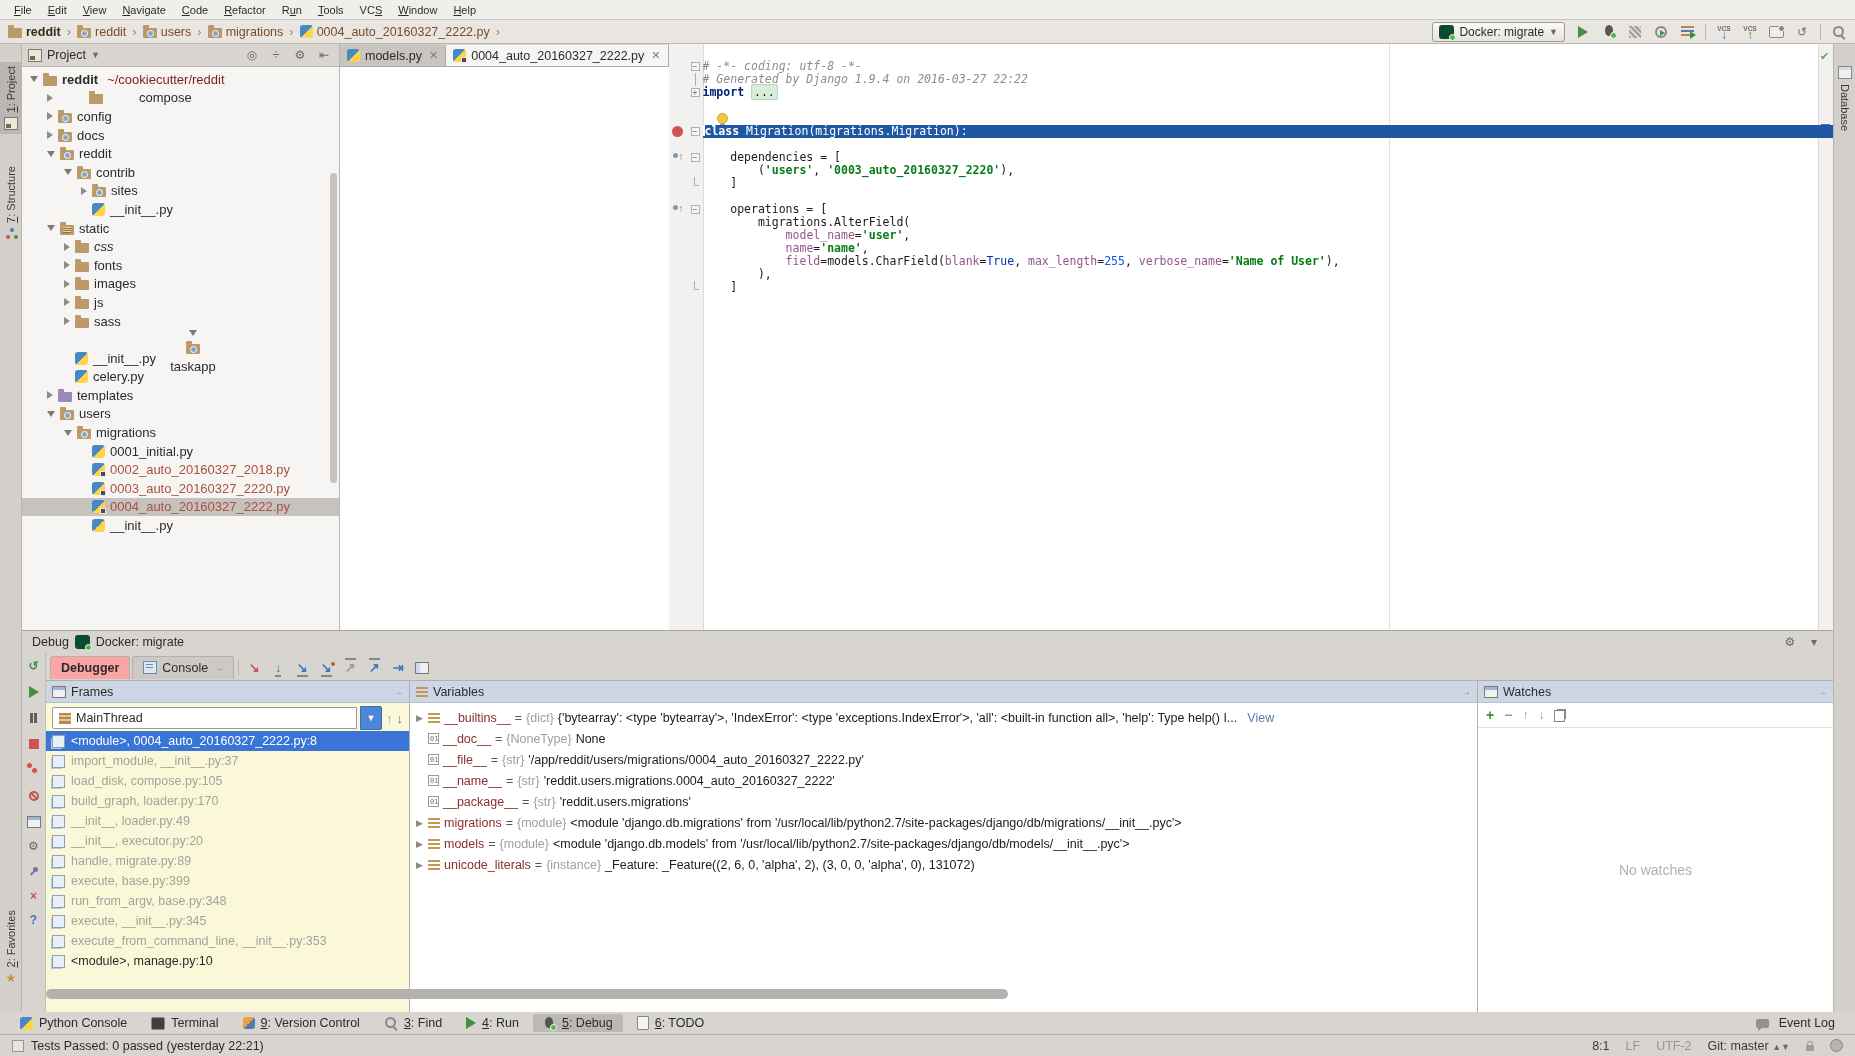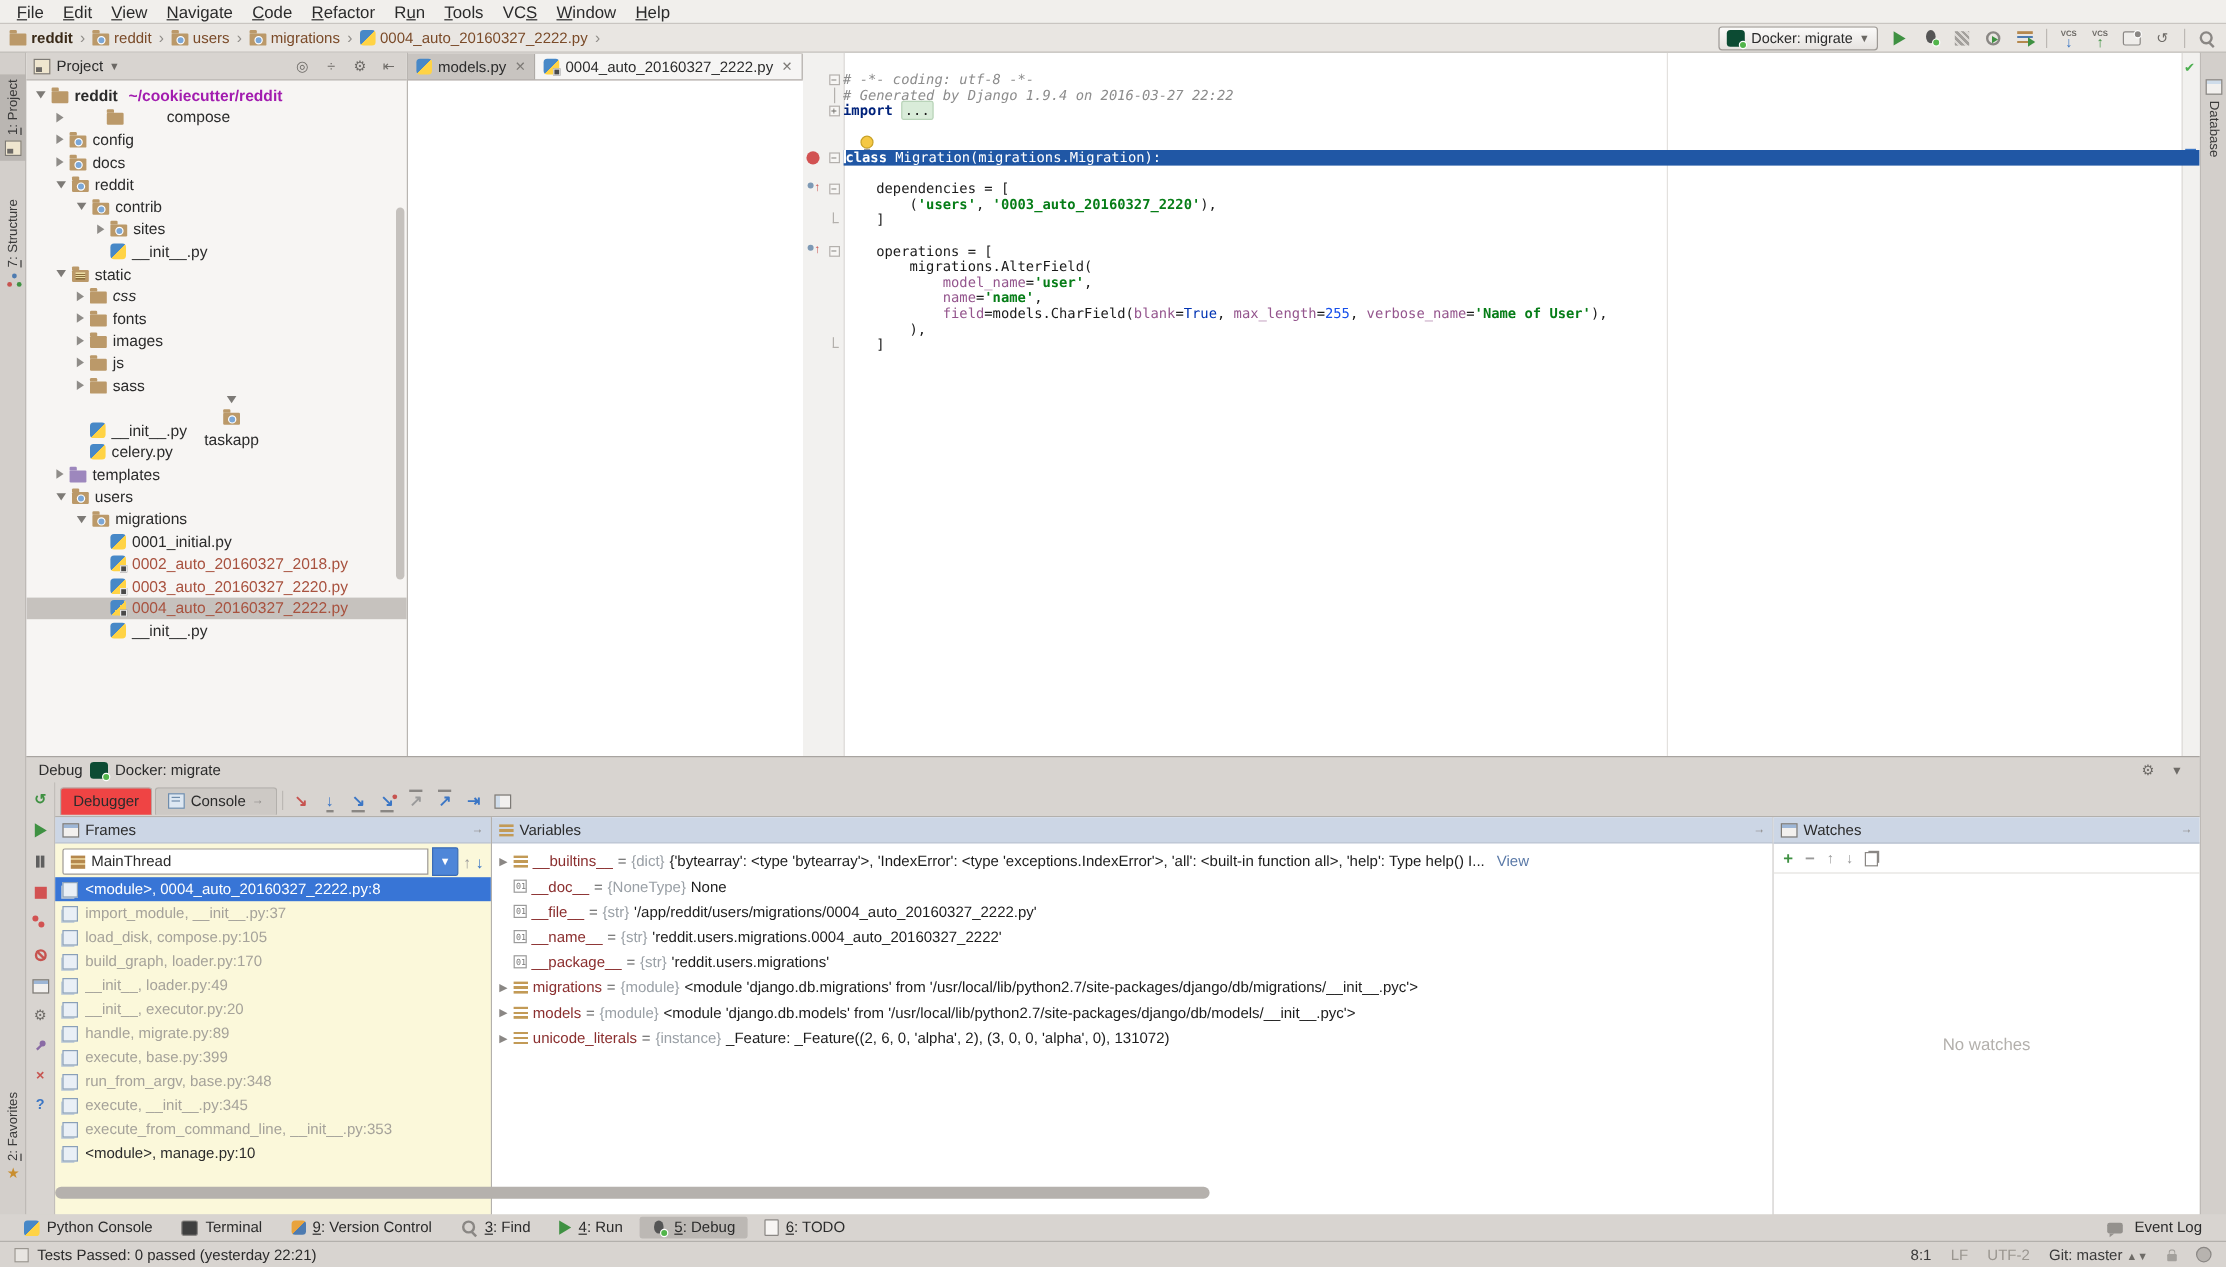--- a/index.html
+++ b/index.html
@@ -5,21 +5,21 @@
   html,body{margin:0;padding:0;}
   body{width:1855px;height:1056px;overflow:hidden;background:#d8d4d0;
        font-family:"Liberation Sans",sans-serif;font-size:12px;color:#2b2b2b;
        -webkit-font-smoothing:antialiased;}
   .app{position:relative;width:1855px;height:1056px;}
   u{text-decoration:underline;}
 
   
   .menubar{position:absolute;left:0;top:0;width:100%;height:20px;background:#f1efec;
            border-bottom:1px solid #c9c5c1;display:flex;align-items:center;padding-left:6px;box-sizing:border-box;}
-  .menu-item{padding:1px 8px;font-size:14px;cursor:default;}
+  .menu-item{padding:1px 8px;font-size:11px;cursor:default;}
   
   .navbar{position:absolute;left:0;top:20px;width:100%;height:24px;background:#e9e6e2;
           border-bottom:1px solid #b9b5b1;display:flex;align-items:center;box-sizing:border-box;padding:0 6px;}
   .breadcrumbs{display:flex;align-items:center;gap:3px;flex:1;min-width:0;}
   .crumb{display:flex;align-items:center;gap:4px;padding:1px 2px;}
   .crumb .lbl{font-size:12.5px;color:#7a4a28;}
   .crumb.bold .lbl{font-weight:bold;color:#3a2a18;}
   .crumb-sep{color:#8f8c88;font-size:13px;margin:0 1px;}
   .nav-right{display:flex;align-items:center;gap:8px;}
   .run-config{display:flex;align-items:center;gap:5px;height:18px;padding:0 6px;border:1px solid #9d9995;
@@ -40,21 +40,21 @@
   .project-panel{position:absolute;left:22px;top:44px;width:318px;height:586px;background:#f7f5f3;
                  border-right:1px solid #b9b5b1;box-sizing:border-box;display:flex;flex-direction:column;}
   .pp-header{height:22px;background:#d8d4d0;border-bottom:1px solid #bbb7b3;display:flex;align-items:center;
              padding:0 6px;gap:6px;flex:none;}
   .pp-title{display:flex;align-items:center;gap:5px;font-size:12.5px;}
   .pp-spacer{flex:1;}
   .pp-ic{color:#6e6b67;font-size:12px;width:18px;text-align:center;}
   .tree{position:relative;flex:1;overflow:hidden;padding-top:3px;}
   .tree-row{height:18.6px;display:flex;align-items:center;gap:5px;white-space:nowrap;font-size:13px;}
   .tree-row.sel{background:#c6c2be;}
-  .tree-row .sfx{color:#a21caf;margin-left:4px;font-weight:bold;}
+  .tree-row .sfx{color:#7f1d1d;margin-left:4px;}
   .tree-row.red .tl{color:#a8523f;}
   .tree-row.bold .tl{font-weight:bold;}
   .chv{width:0;height:0;border-style:solid;display:inline-block;flex:none;}
   .chv.closed{border-width:4px 0 4px 6px;border-color:transparent transparent transparent #8f8c88;}
   .chv.open{border-width:6px 4px 0 4px;border-color:#7d7a76 transparent transparent transparent;}
   .chv.none{border:none;width:6px;}
   .tree-scroll{position:absolute;right:2px;top:106px;width:7px;height:310px;background:#c5c1bd;border-radius:4px;}
 
   
   .ic{display:inline-block;vertical-align:middle;flex:none;position:relative;}
@@ -168,21 +168,21 @@
                border-top:1px solid #a8a4a0;display:flex;flex-direction:column;}
   .dbg-title{height:21px;display:flex;align-items:center;gap:6px;padding:0 10px;font-size:12.5px;flex:none;}
   .dbg-title .sp{flex:1;}
   .dbg-body{flex:1;display:flex;min-height:0;}
   .dbg-left{width:24px;flex:none;border-right:1px solid #c2beba;display:flex;flex-direction:column;align-items:center;
             gap:12px;padding-top:8px;box-sizing:border-box;}
   .dbg-main{flex:1;display:flex;flex-direction:column;min-width:0;}
   .dbg-toolbar{height:28px;display:flex;align-items:center;gap:2px;padding:2px 4px 0 4px;flex:none;box-sizing:border-box;}
   .dtab{display:flex;align-items:center;gap:5px;padding:4px 10px;font-size:12.5px;border:1px solid #b3b0ac;border-bottom:none;
         background:#cdc9c5;border-radius:3px 3px 0 0;}
-  .dtab.active{background:#ef4444;}
+  .dtab.active{background:#fca5a5;font-weight:bold;}
   .dstep{width:22px;text-align:center;font-size:13px;}
   .arr-blue{color:#3b76c5;font-weight:bold;}
   .arr-grey{color:#9a9a9a;font-weight:bold;}
   .arr-red{color:#c75450;font-weight:bold;}
   .under-line{border-bottom:2px solid #8a8784;}
   .over-line{border-top:2px solid #8a8784;}
   .fsi{position:relative;}
   .fsi::after{content:"";position:absolute;right:-3px;top:2px;width:4px;height:4px;border-radius:50%;background:#c75450;}
   .dbg-panels{flex:1;display:flex;min-height:0;border-top:1px solid #b3b0ac;}
   .dbg-panel{display:flex;flex-direction:column;min-width:0;border-right:1px solid #b3b0ac;box-sizing:border-box;}

